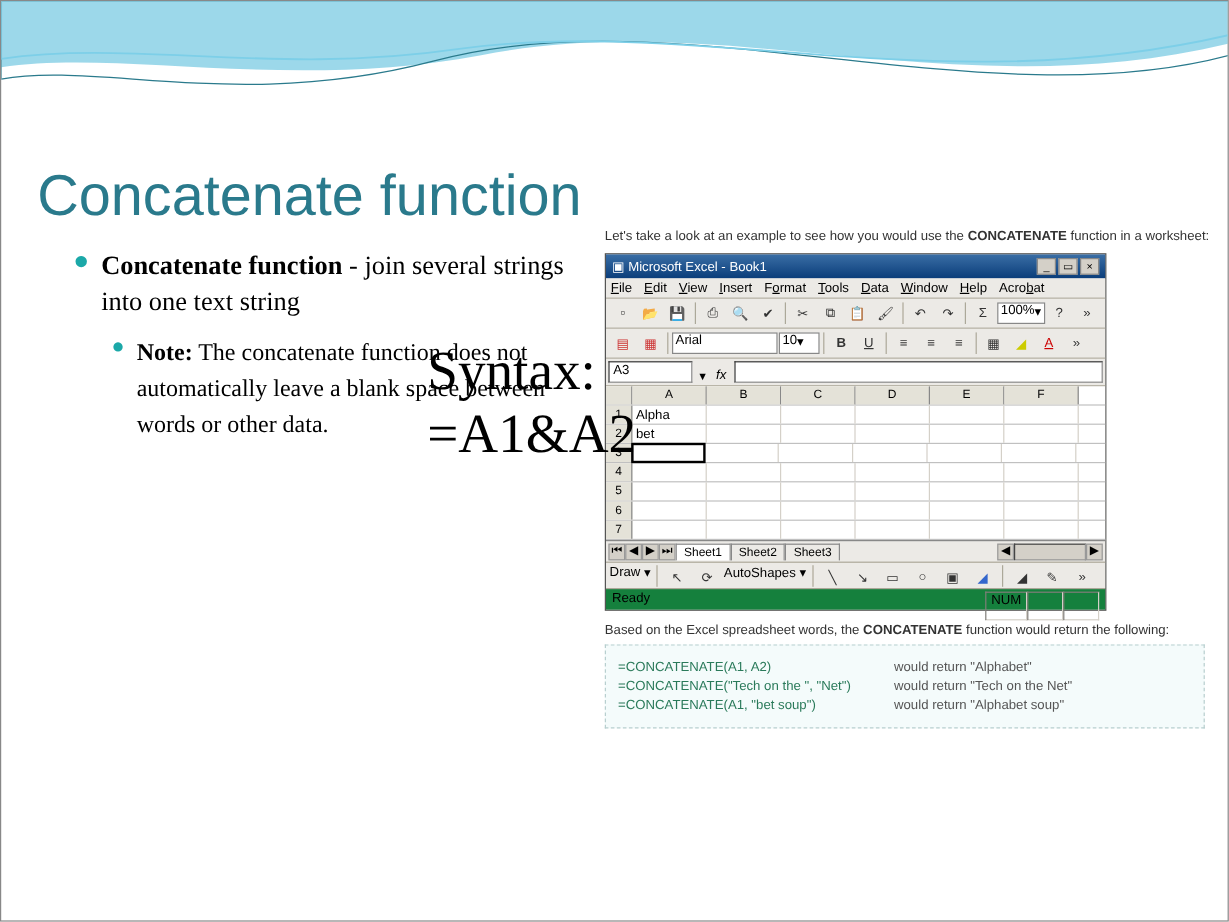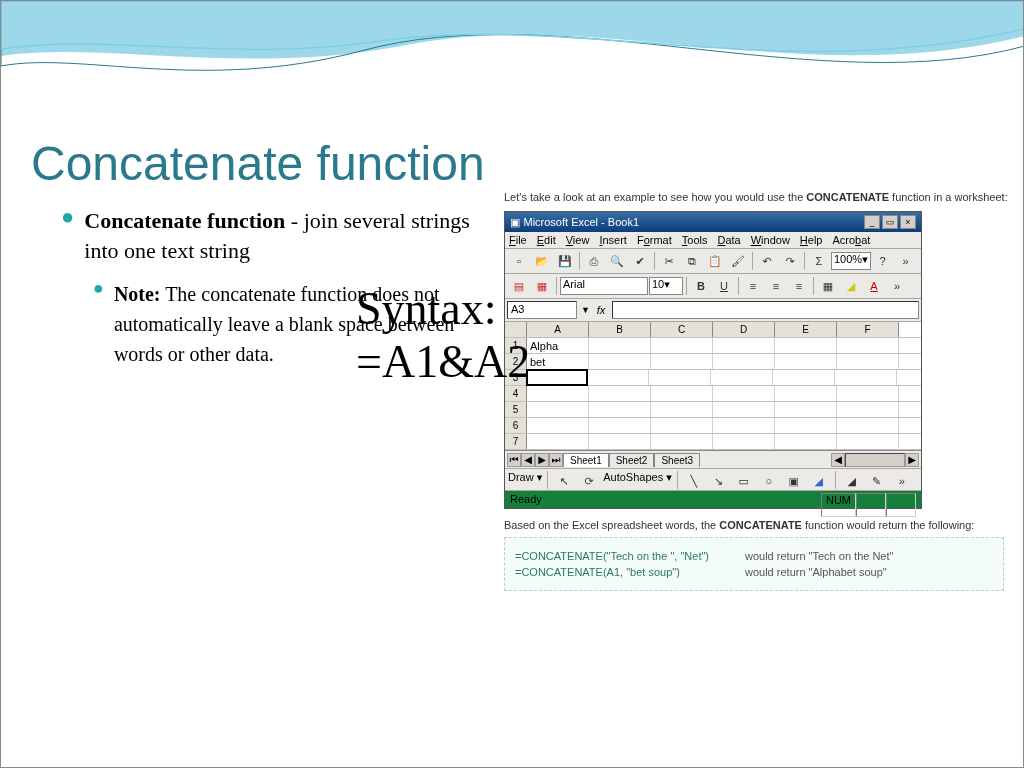--- a/index.html
+++ b/index.html
@@ -21,21 +21,21 @@
 .titlebar{background:linear-gradient(#3a6ea5,#0a3d7a);color:#fff;font-size:11px;font-weight:400;padding:3px 5px;display:flex;justify-content:space-between;align-items:center}
 .winctrls{display:flex;gap:2px}
 .winbtn{width:16px;height:14px;background:#d4d0c8;border:1px solid #888;font-size:9px;text-align:center;line-height:12px;color:#000}
 .menubar{background:#eceae6;font-size:11px;padding:2px 4px;display:flex;gap:10px;border-bottom:1px solid #aca899}
 .mi{cursor:default}
 .mi u{text-decoration:underline}
 .toolbar{background:#eceae6;padding:2px 3px;display:flex;align-items:center;gap:1px;border-bottom:1px solid #aca899;flex-wrap:nowrap;overflow:hidden}
 .tbtn{width:22px;height:20px;display:inline-flex;align-items:center;justify-content:center;font-size:11px;color:#333;border:1px solid transparent}
 .tsep{width:1px;height:18px;background:#aca899;margin:0 2px}
 .tcombo{height:18px;background:#fff;border:1px solid #888;font-size:11px;padding:0 2px;display:inline-flex;align-items:flex-start}
-.cellref{background:#eceae6;padding:2px;display:flex;align-items:center;gap:4px;border-bottom:1px solid #aca899}
+.cellref{background:#eceae6;padding:2px;display:flex;align-items:flex-end;gap:4px;border-bottom:1px solid #aca899}
 .nb{width:70px;height:18px;background:#fff;border:1px inset #888;font-size:11px;padding:1px 3px}
 .fx{font-size:11px;font-style:italic;width:14px;text-align:center}
 .fbar{flex:1;height:18px;background:#fff;border:1px inset #888}
 .grid{background:#fff;font-size:11px}
 .gridrow{display:flex;height:16px;border-bottom:1px solid #c0c0c0}
 .rh{width:22px;background:#e4e2d8;border-right:1px solid #888;text-align:center;font-size:10px;line-height:16px}
 .ch{background:#e4e2d8;text-align:center;border-right:1px solid #888;line-height:16px;font-size:10px}
 .cell{border-right:1px solid #d4d0c8;padding:0 3px;line-height:16px;overflow:hidden;white-space:nowrap}
 .colA{width:62px}.colB{width:62px}.colC{width:62px}.colD{width:62px}.colE{width:62px}.colF{width:62px}
 .sel{border:2px solid #000;margin:-1px;position:relative;z-index:1}
@@ -268,20 +268,24 @@
       <span style="flex:1"></span>
       <span class="statcell">NUM</span>
       <span class="statcell" style="width:30px"></span>
       <span class="statcell" style="width:30px"></span>
     </div>
   </div>
 
   <div class="outro"><span>Based on the Excel spreadsheet words, the </span><b>CONCATENATE</b><span> function would return the following:</span></div>
   <div class="exbox">
     <div class="exrow">
+        <div class="exfn">=CONCATENATE(A1, A2)</div>
+        <div class="exres">would return "Alphabet"</div>
+      </div>
+    <div class="exrow">
         <div class="exfn">=CONCATENATE("Tech on the ", "Net")</div>
         <div class="exres">would return "Tech on the Net"</div>
       </div>
     <div class="exrow">
         <div class="exfn">=CONCATENATE(A1, "bet soup")</div>
         <div class="exres">would return "Alphabet soup"</div>
       </div>
   </div>
 </div>
 

